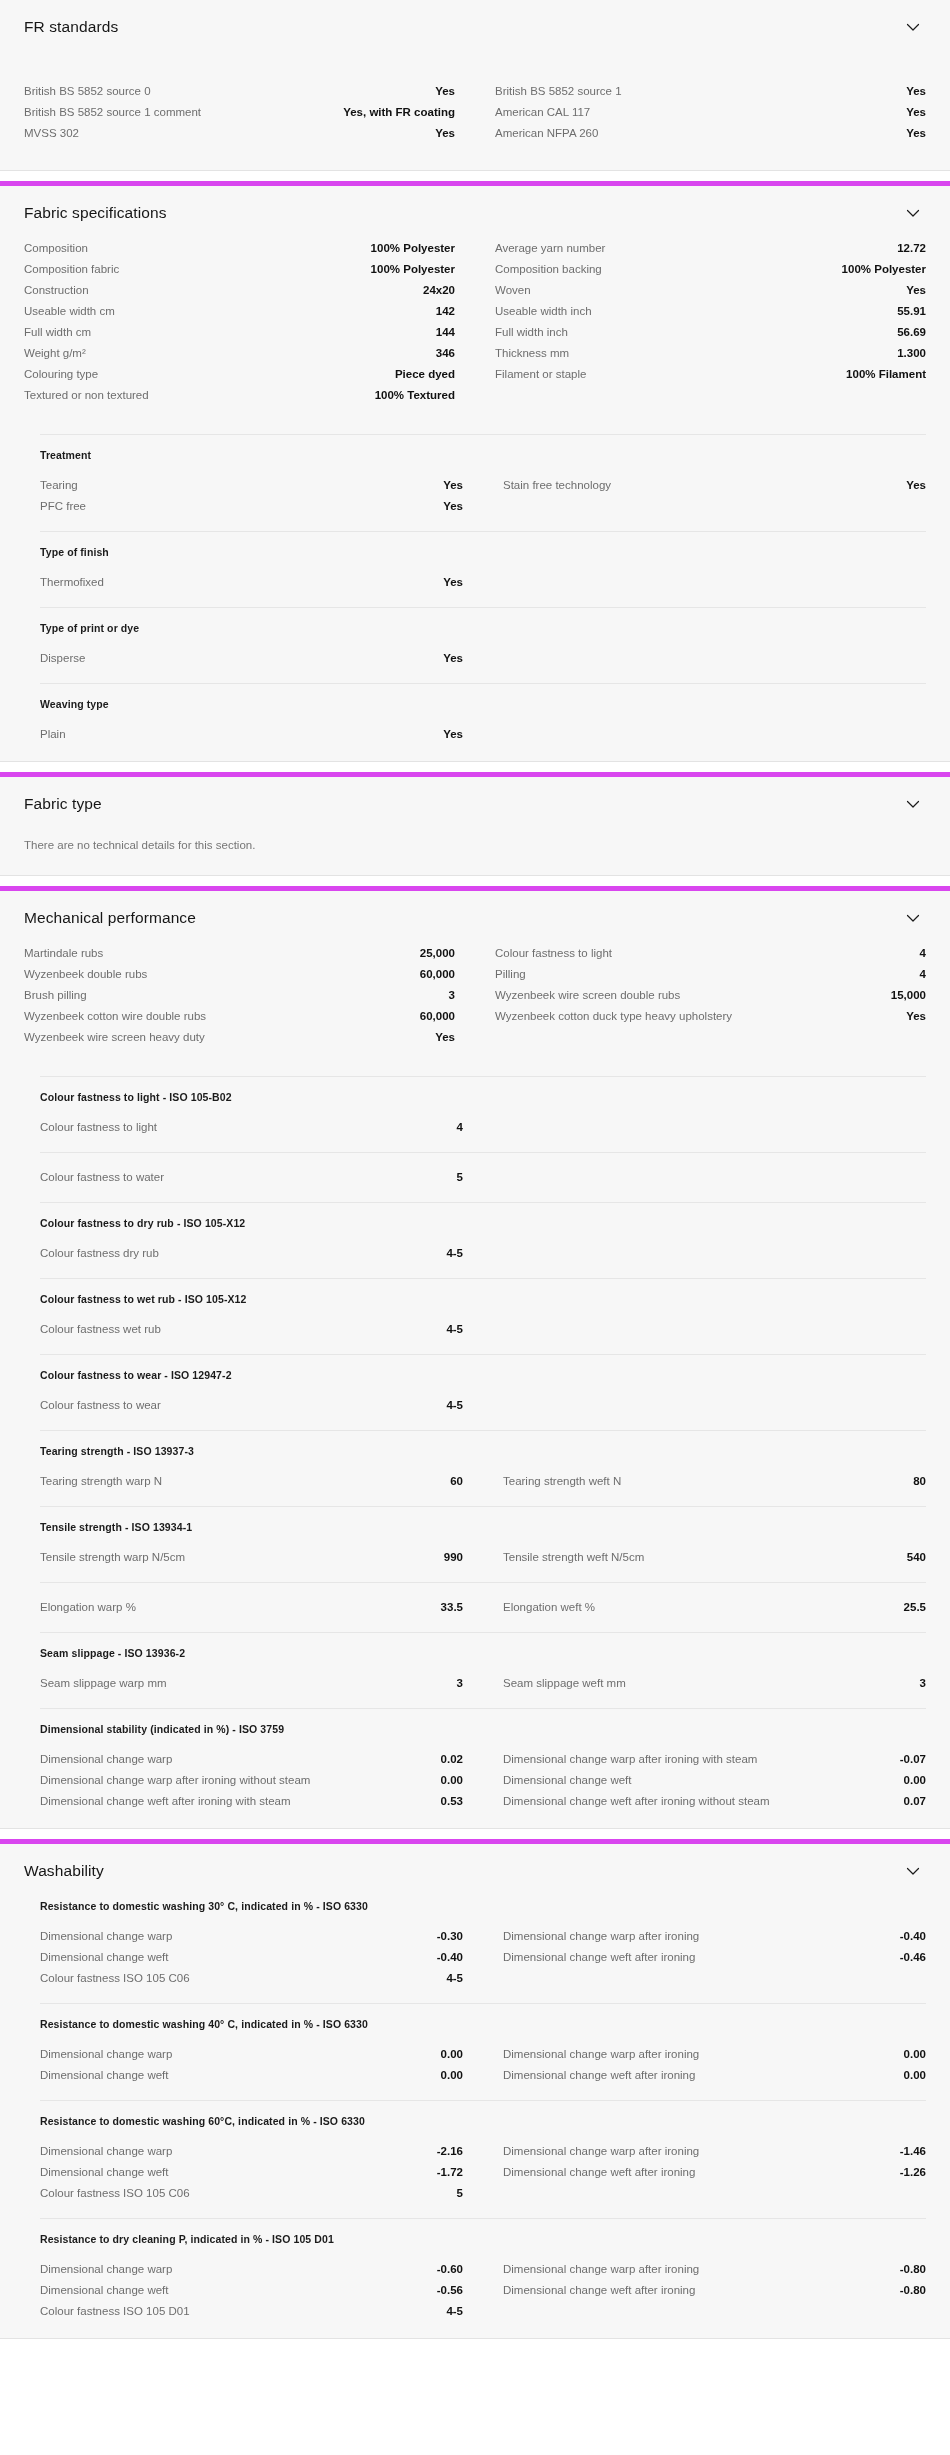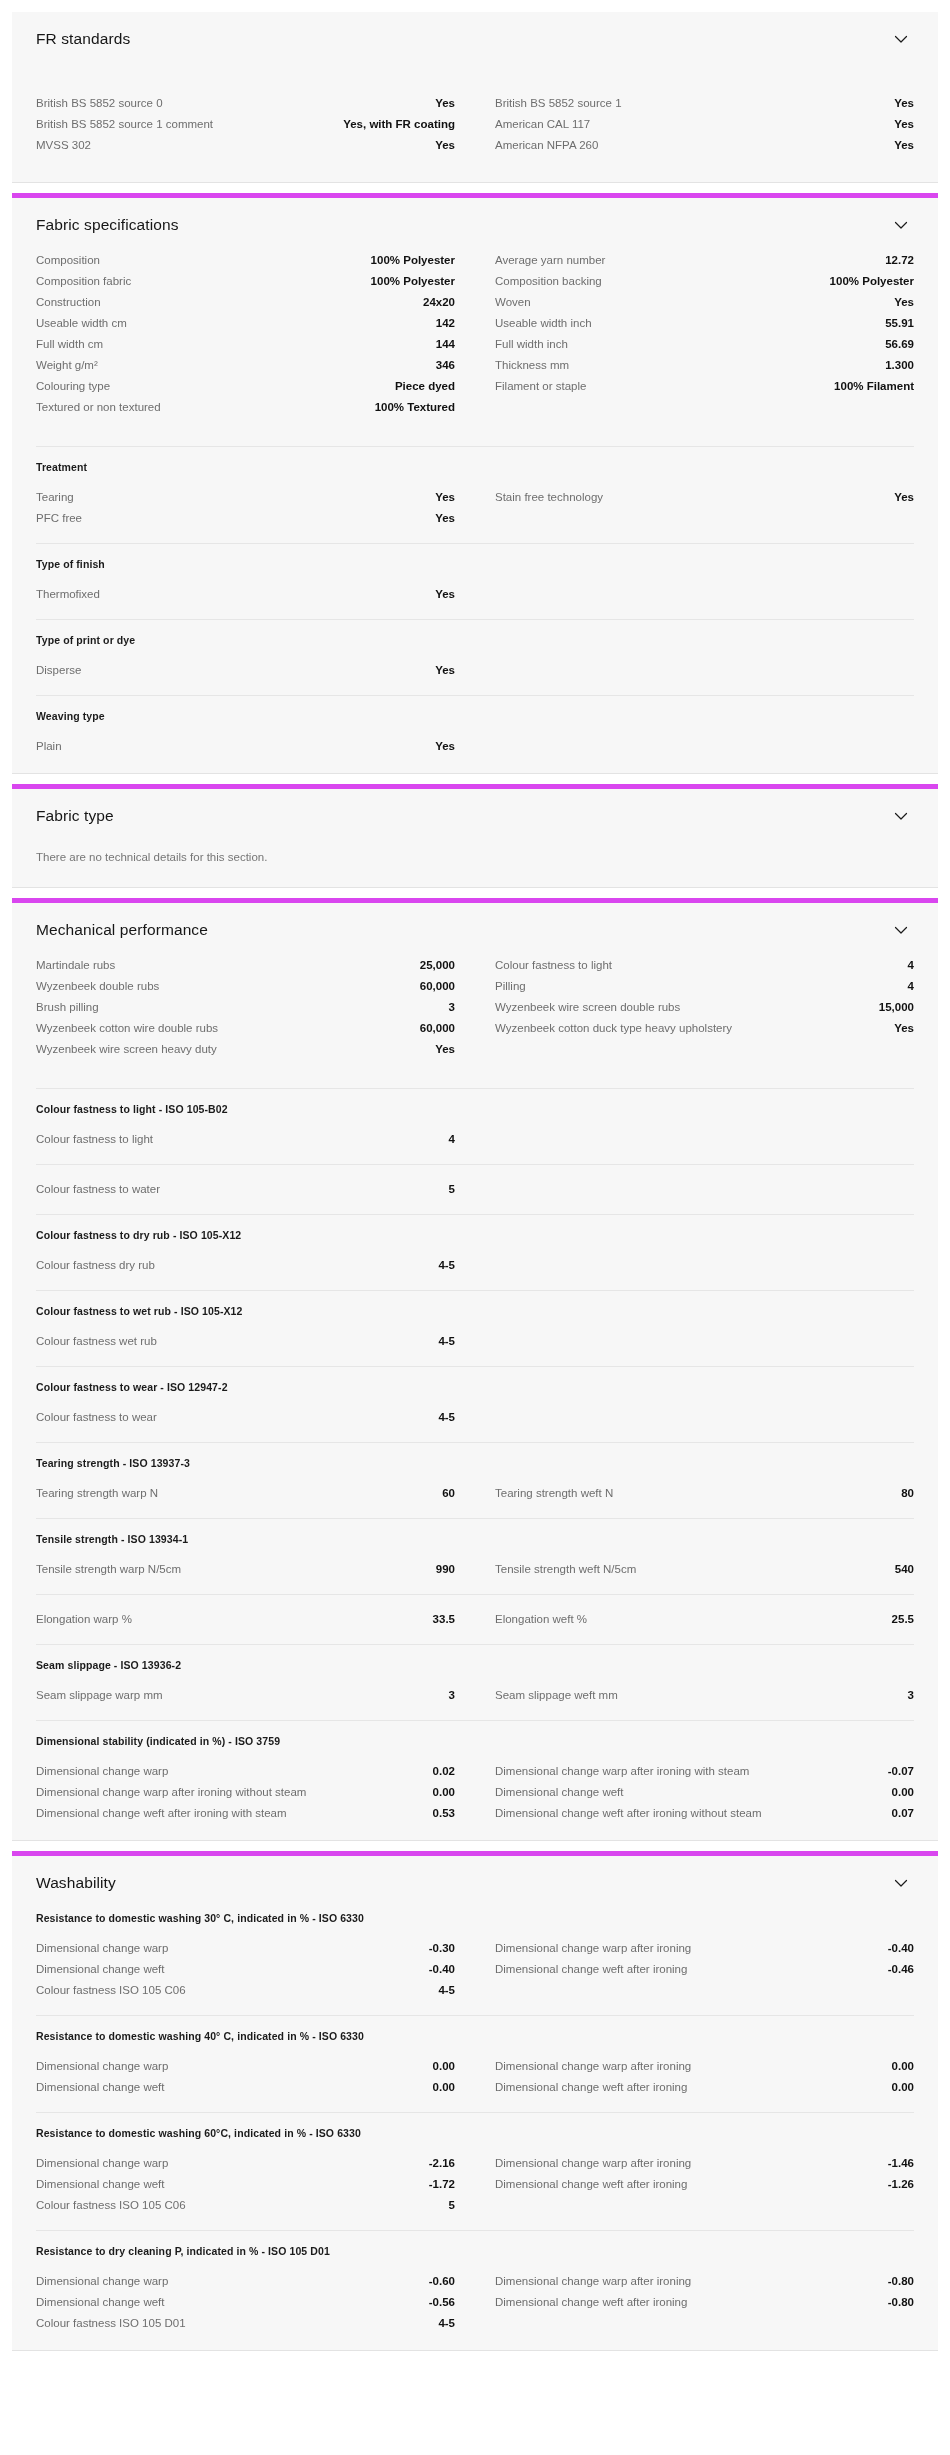--- a/index.html
+++ b/index.html
@@ -9,21 +9,21 @@
     background: #ffffff;
     font-family: "Liberation Sans", sans-serif;
   }
   body {
     width: 950px;
     color: #1b1b1b;
     -webkit-font-smoothing: antialiased;
   }
   .page {
     width: 950px;
-    padding: 12px;
+    padding: 0;
   }
 
   
   .section {
     background: #f7f7f7;
     border-top: 5px solid #d946ef;
     border-bottom: 1px solid #e3e3e3;
     margin-bottom: 10px;
   }
   .section:first-child { border-top: none; }
@@ -83,20 +83,21 @@
     font-weight: 700;
     white-space: nowrap;
     text-align: right;
   }
 
   
   .subblock {
     border-top: 1px solid #e6e6e6;
     padding-top: 14px;
     margin-top: 14px;
+    margin-left: 16px;
   }
   .subblock:first-child {
     border-top: none;
     margin-top: 0;
     padding-top: 4px;
   }
   .subtitle {
     font-size: 10.5px;
     font-weight: 700;
     color: #1b1b1b;

